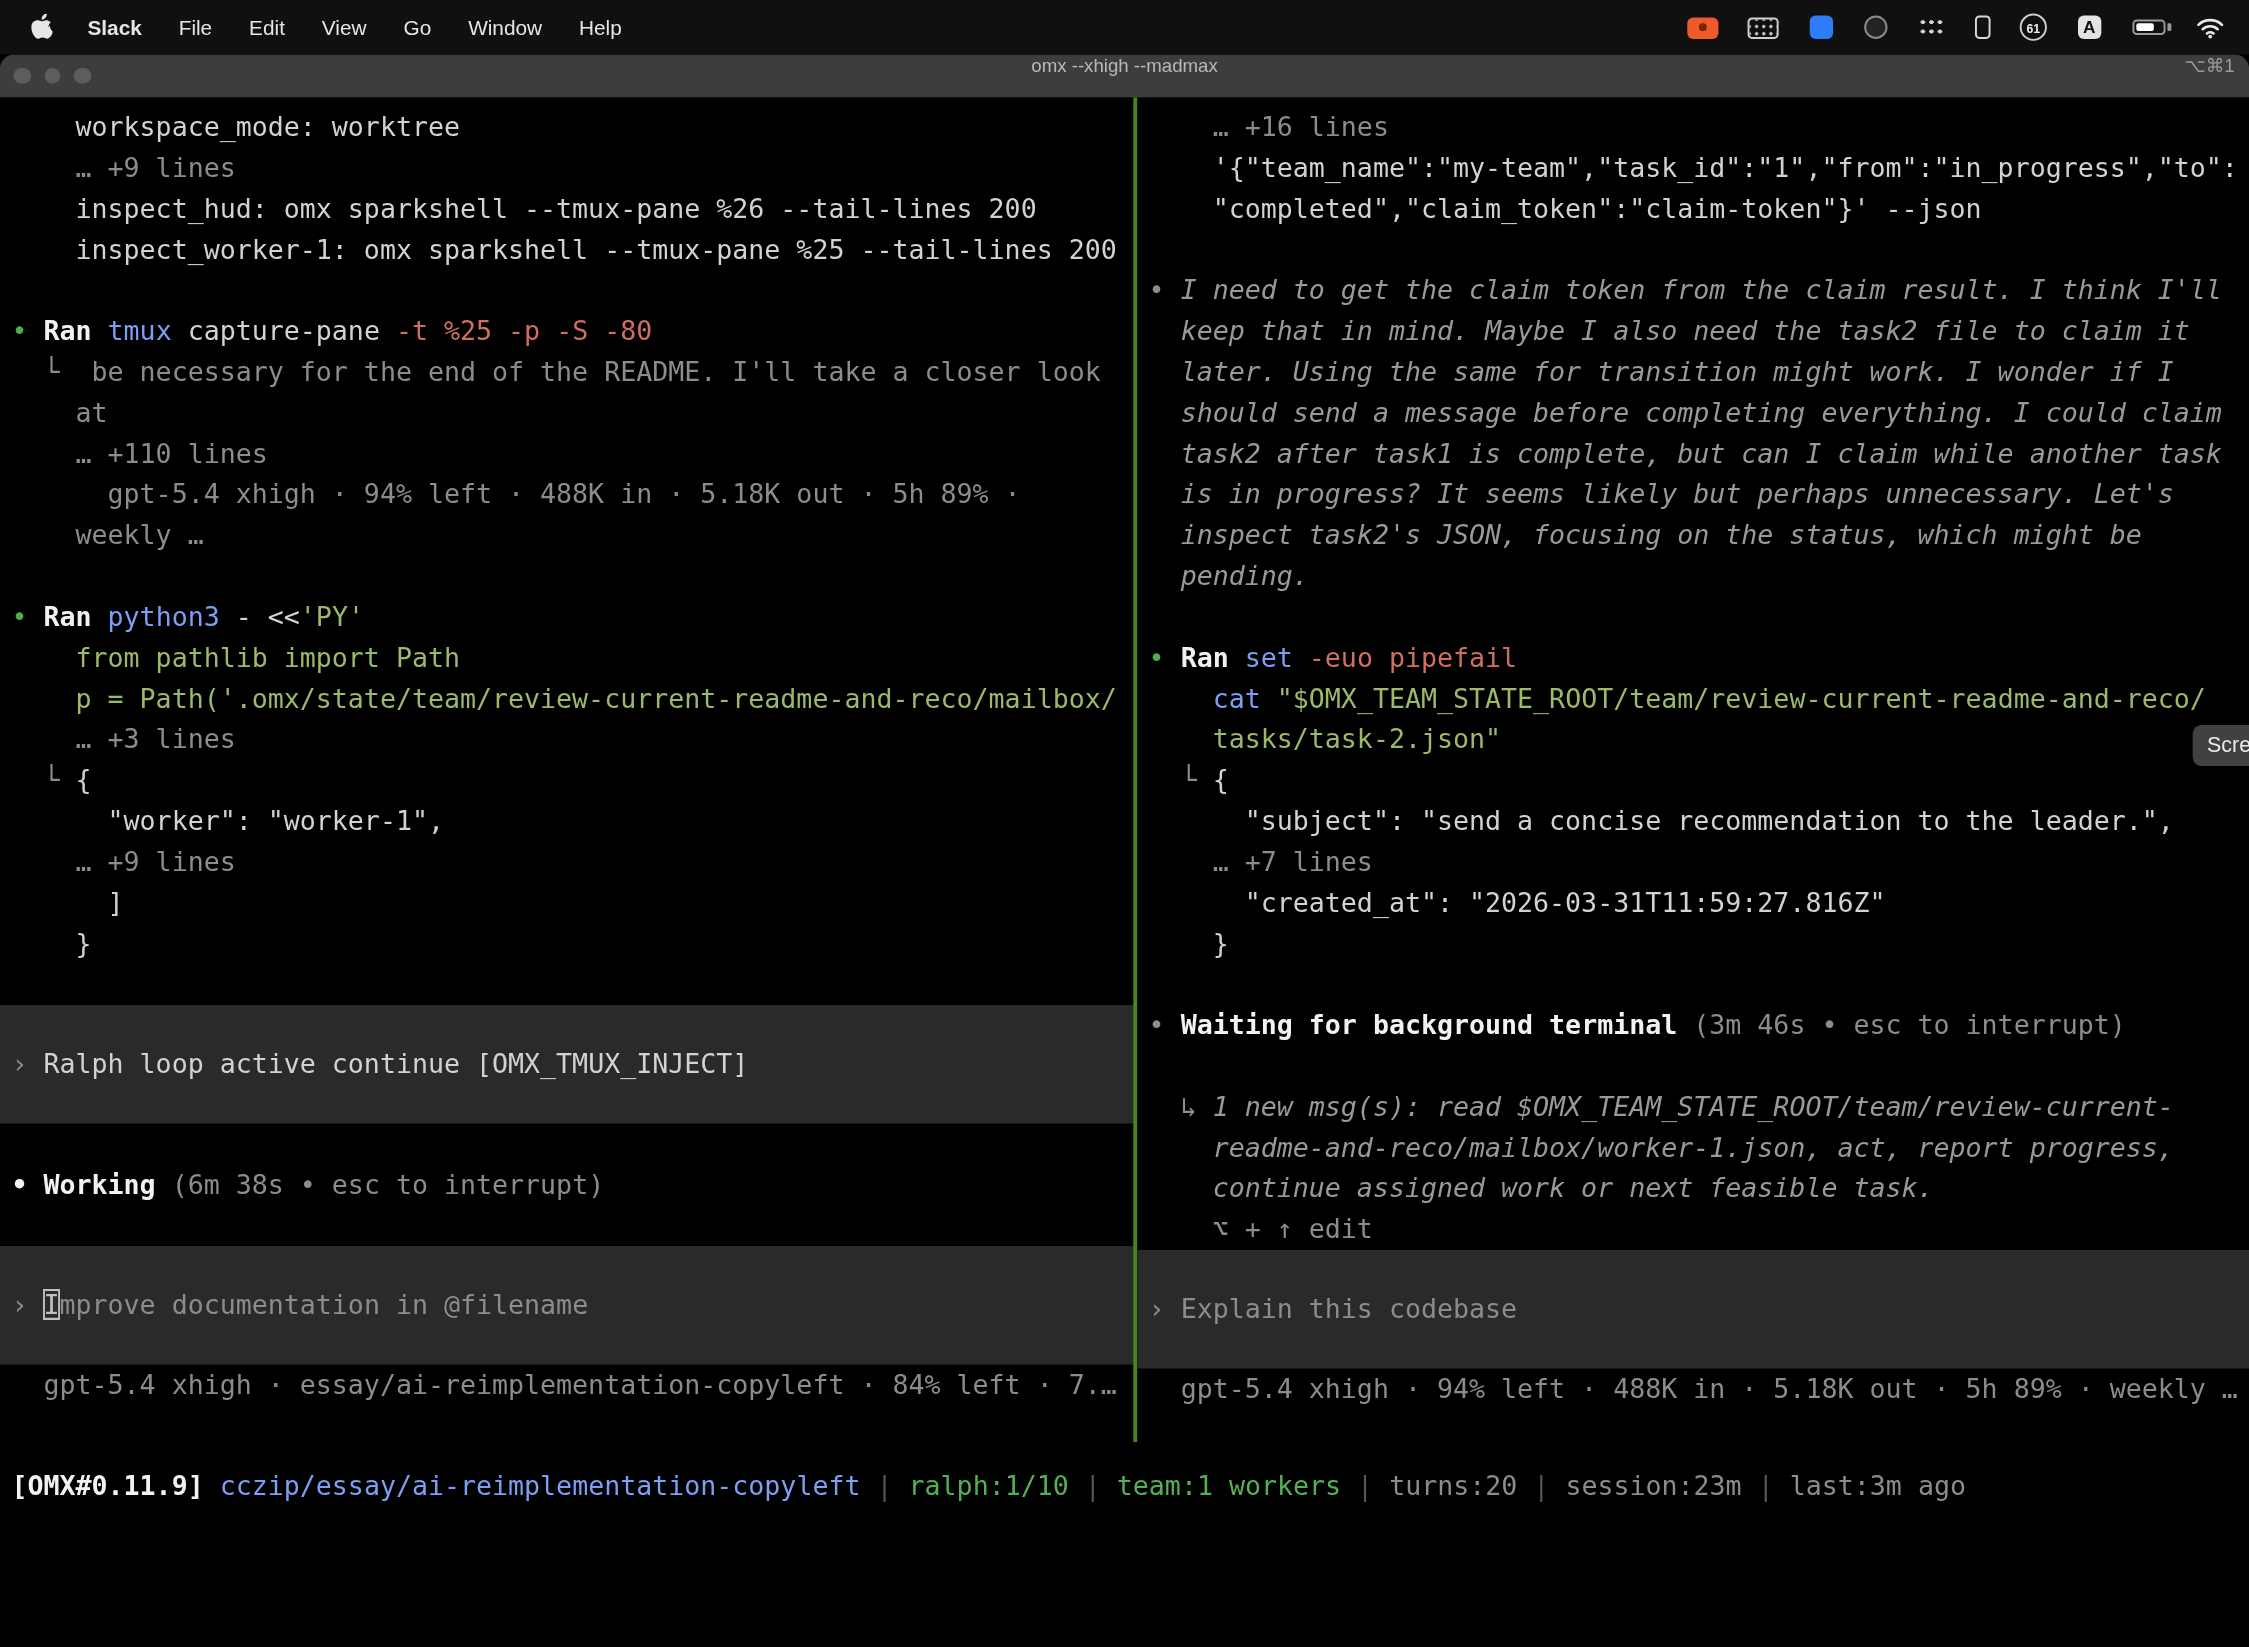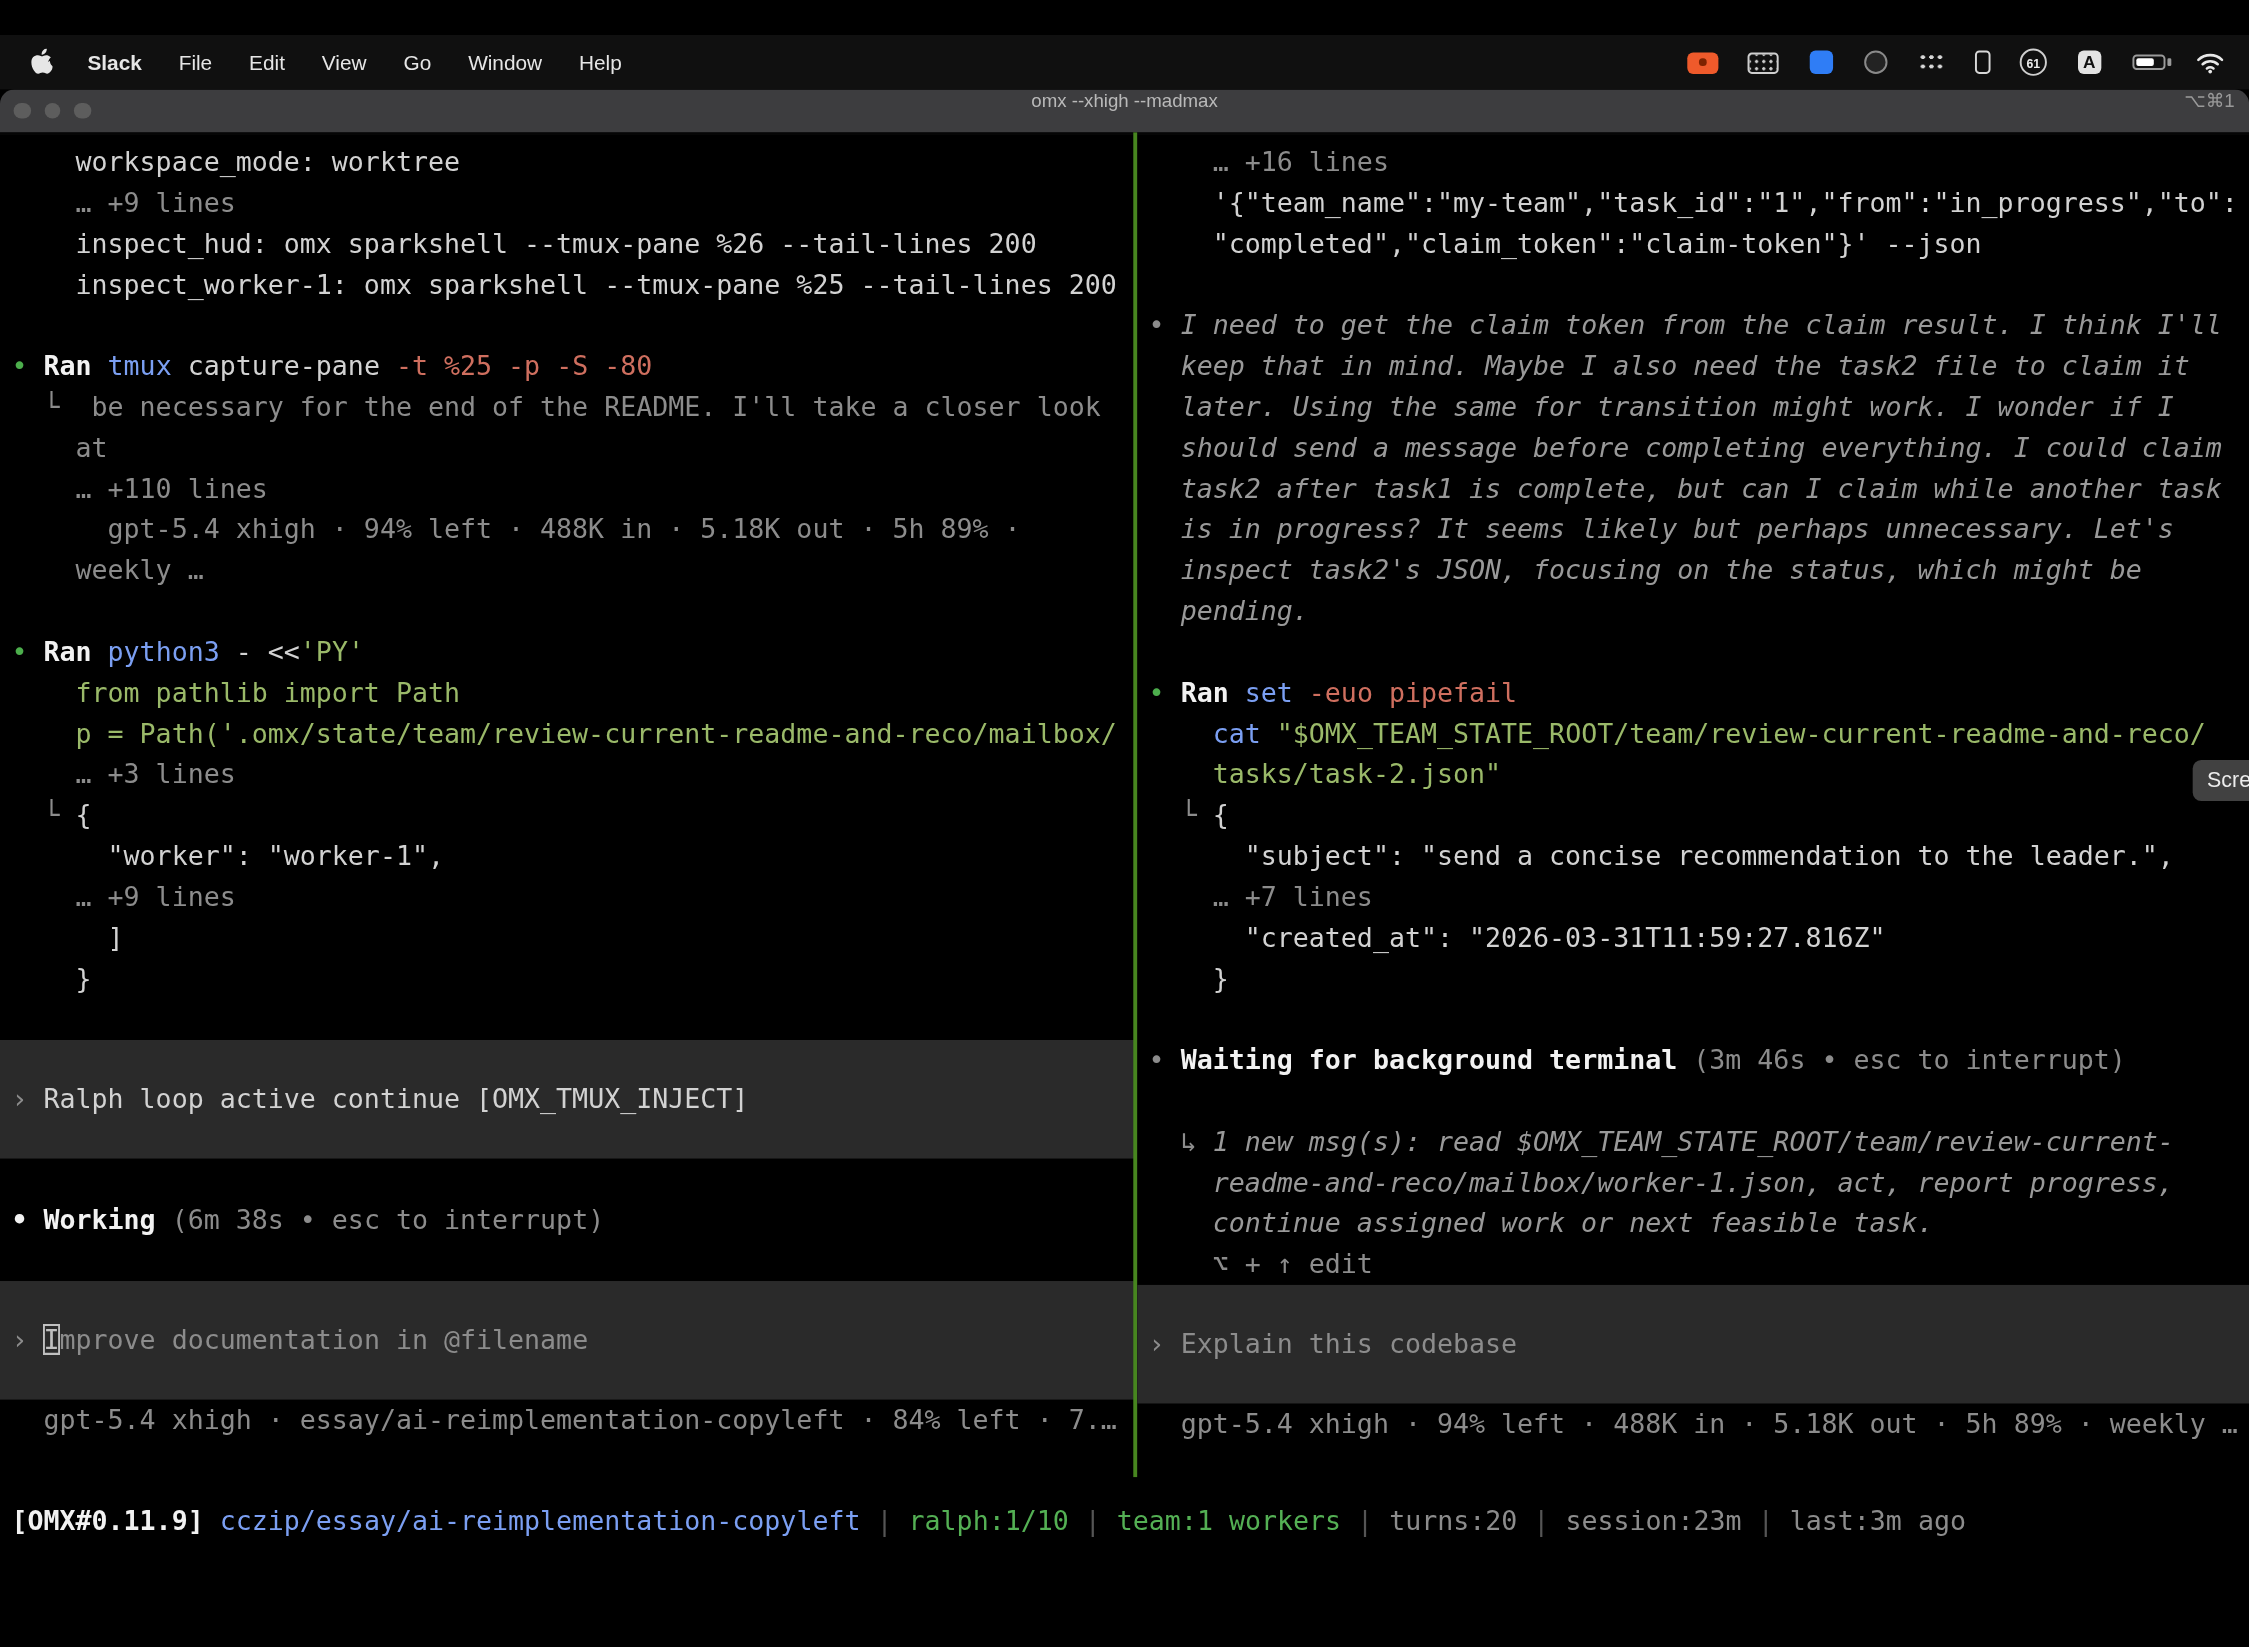--- a/index.html
+++ b/index.html
@@ -1,16 +1,16 @@
 <!DOCTYPE html>
 <html style="font-size:11.8px"><head>
 <meta charset="utf-8">
 <style>
   html,body{margin:0;padding:0;background:#000;}
-  #viewport{position:relative;width:2250px;height:1579px;overflow:hidden;background:#737373;margin-top:35px;}
+  #viewport{position:relative;width:2250px;height:1579px;overflow:hidden;background:#737373;}
   #app{position:relative;width:1157px;height:847px;transform:scale(1.943878);transform-origin:0 0;background:#000;}
 
   
   .menubar{position:absolute;top:0;left:0;right:0;height:28px;background:#101010;display:flex;align-items:center;
     color:#e6e6e6;font-family:"Liberation Sans",sans-serif;font-size:10.7px;padding:0 10.3px;box-sizing:border-box;}
   .apple{display:inline-flex;align-items:center;margin:0 3px 0 5.9px;}
   .mi{margin-left:19px;font-weight:400;cursor:default;}
   .mi.app{font-weight:700;margin-left:14.8px;}
   .mright{margin-left:auto;display:flex;align-items:center;gap:15.5px;padding-right:3px;}
   .ic{display:inline-flex;align-items:center;justify-content:center;box-sizing:border-box;}

